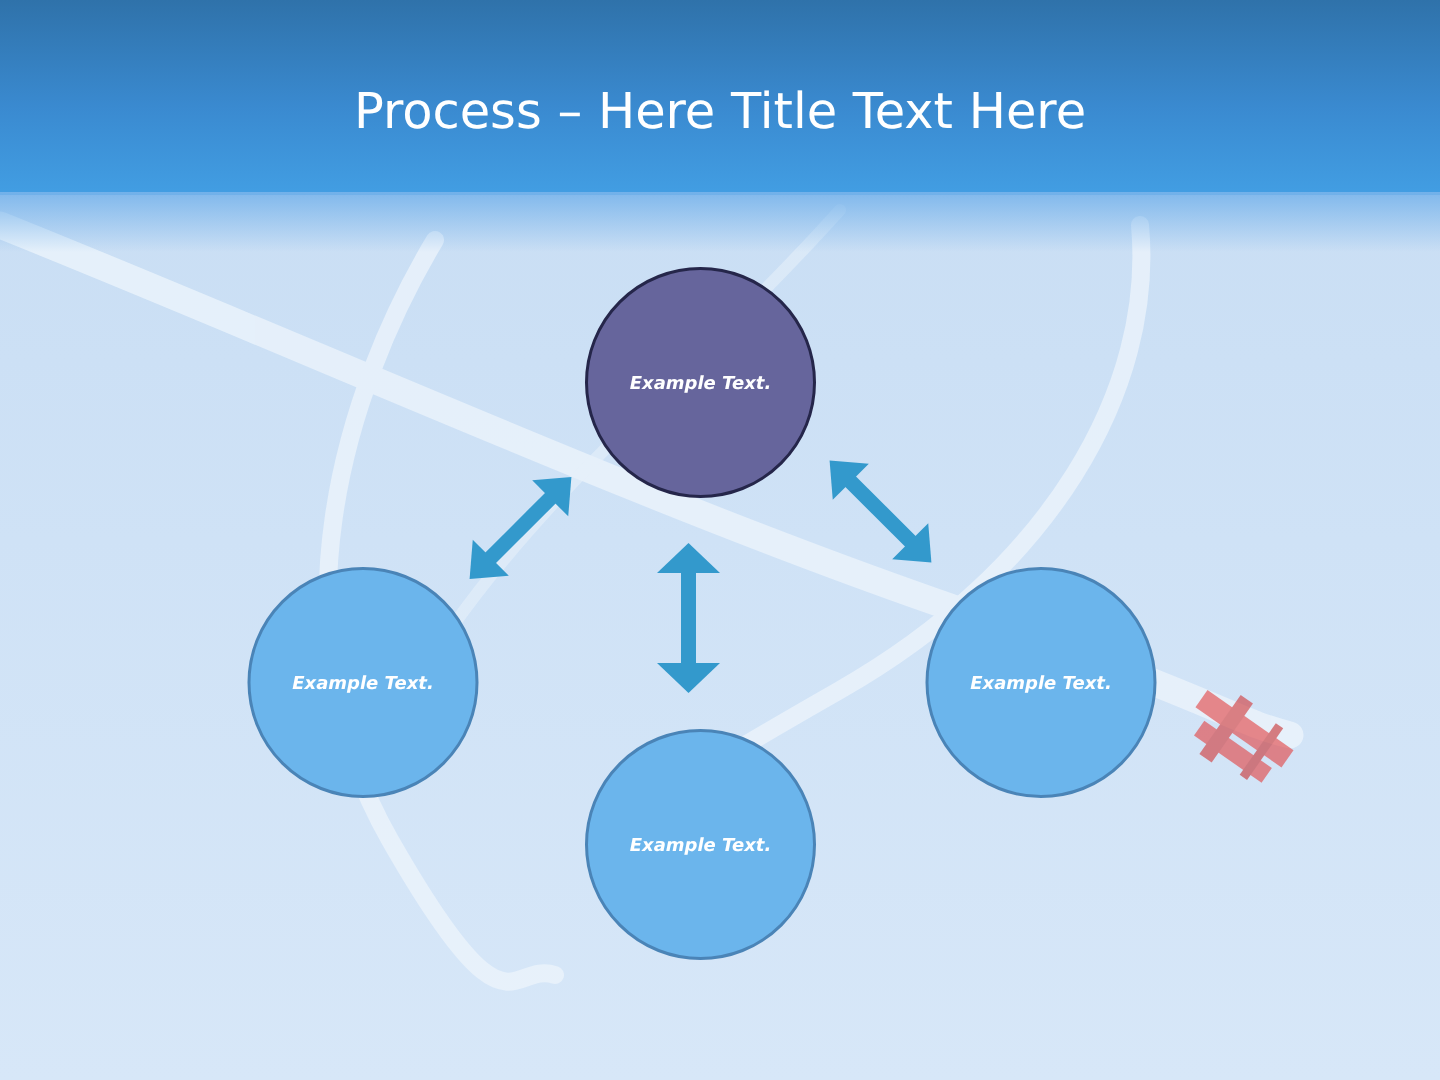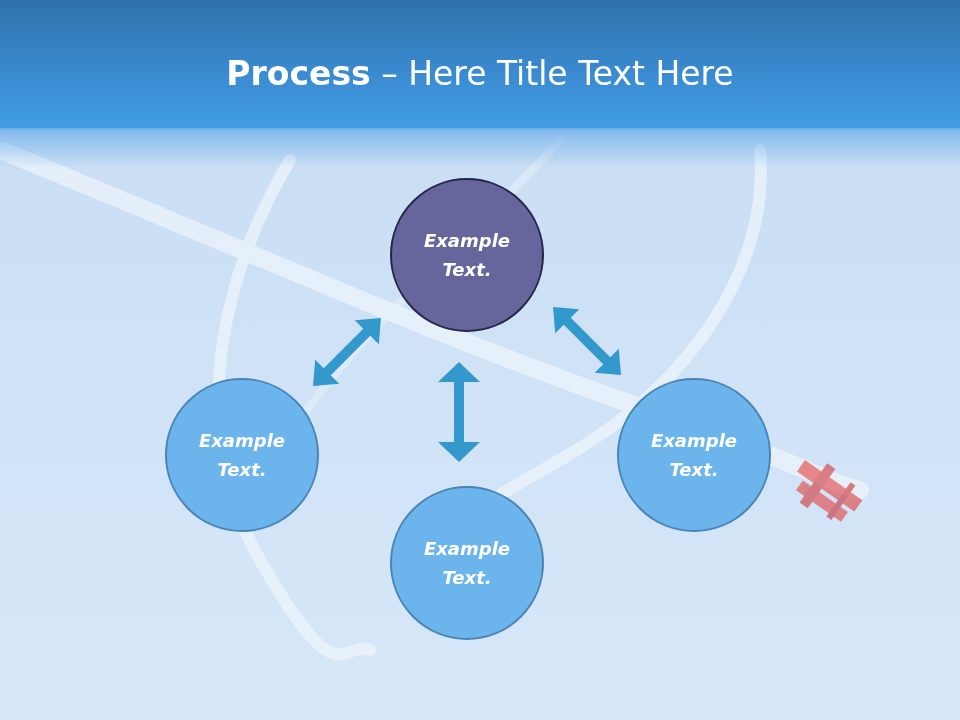--- a/index.html
+++ b/index.html
@@ -6,25 +6,25 @@
   body { width:960px; height:720px; overflow:hidden; position:relative;
     font-family: "DejaVu Sans", "Liberation Sans", sans-serif; }
   .slide { position:absolute; left:0; top:0; width:960px; height:720px;
     background: linear-gradient(180deg, #c6dcf3 0%, #cfe2f6 50%, #d7e7f8 100%); overflow:hidden; }
   .header { position:absolute; left:0; top:0; width:960px; height:130px;
     background: linear-gradient(180deg, #2f72aa 0%, #3a8ad0 55%, #429ee3 100%); }
   .header-fade { position:absolute; left:0; top:128px; width:960px; height:40px;
     background: linear-gradient(180deg, rgba(120,180,235,0.9) 0%, rgba(198,220,243,0) 100%); }
   .title { position:absolute; left:0; top:52px; width:960px; text-align:center;
     color:#ffffff; font-size:33px; line-height:44px; white-space:nowrap; }
-  .title .bold { font-weight:bold; }
+  .title .bold { font-weight:normal; }
   .bg-svg { position:absolute; left:0; top:0; }
   .circle { position:absolute; width:154px; height:154px; border-radius:50%;
     display:flex; align-items:center; justify-content:center; text-align:center;
-    color:#ffffff; font-style:italic; font-weight:bold; font-size:18px; line-height:29px;
+    color:#ffffff; font-style:italic; font-weight:bold; font-size:12px; line-height:29px;
     box-sizing:border-box; }
   .circle.primary { background:#66659c; border:2px solid #25264a; }
   .circle.secondary { background:#6bb5ec; border:2px solid #4a84b7; }
   .circle span { display:block; width:130px; }
   .arrows { position:absolute; left:0; top:0; }
 </style>
 </head>
 <body>
 
 <div class="slide">

